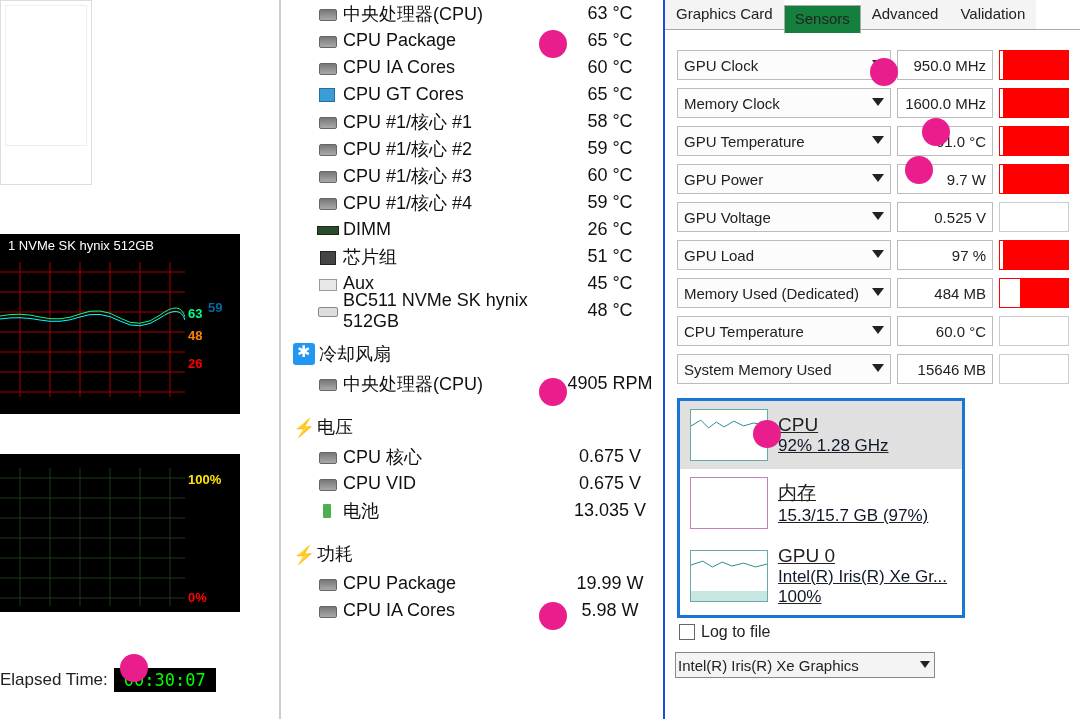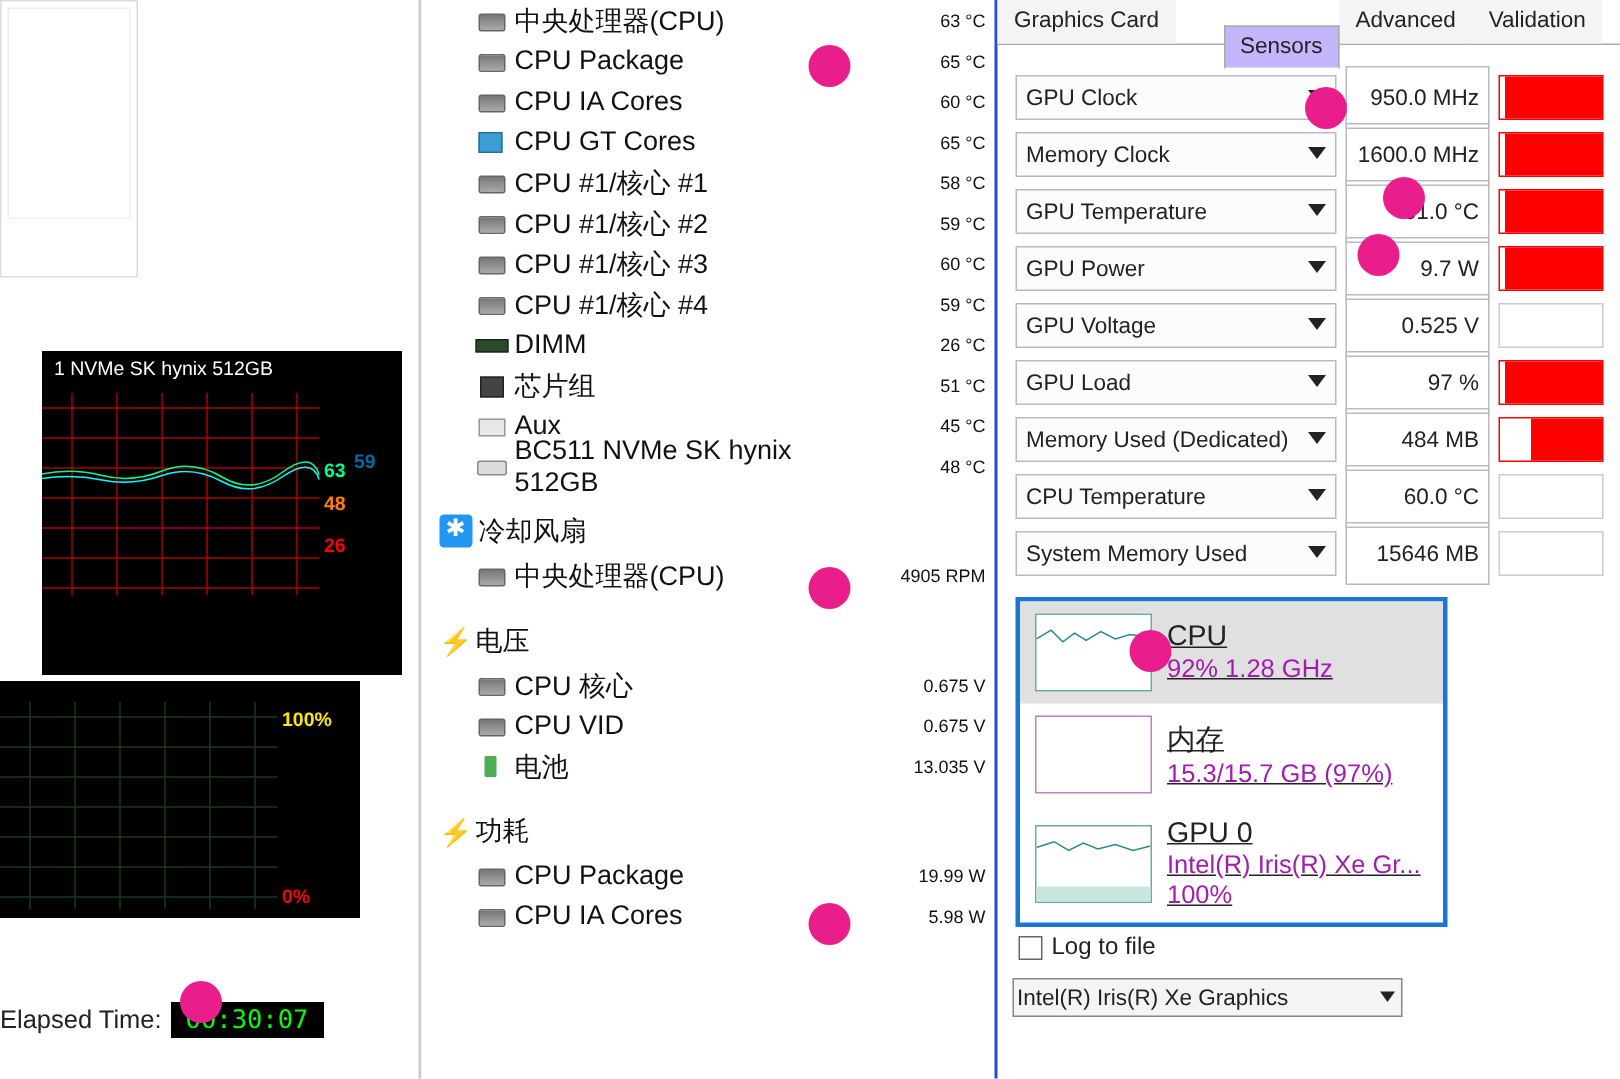--- a/index.html
+++ b/index.html
@@ -3,21 +3,21 @@
 <meta charset="utf-8">
 <style>
   * { box-sizing: border-box; margin: 0; padding: 0; }
   body { font-family: "Segoe UI", Arial, sans-serif; font-size: 16px; color: #222; background: #fff; width: 1080px; height: 719px; overflow: hidden; position: relative; }
   
   
   .left-panel { position: absolute; left: 0; top: 0; width: 279px; height: 719px; background: #fff; }
   .left-whitebox { position: absolute; left: 0; top: 0; width: 92px; height: 185px; border: 1px solid #ddd; background: #fff; }
   .left-whitebox::before { content:""; position:absolute; left:4px; right:4px; top:4px; bottom:38px; border:1px solid #eee; }
   
-  .dark-block1 { position: absolute; left: 0; top: 234px; width: 240px; height: 216px; background: #000; margin-left: 28px; }
+  .dark-block1 { position: absolute; left: 0; top: 234px; width: 240px; height: 180px; background: #000; }
   .dark-block1 .title { color:#fff; font-size: 13px; padding: 4px 8px; }
   .graph-area { position: absolute; left: 0; top: 28px; width: 185px; height: 135px; }
   .grid-red line { stroke: #a00; stroke-width: 1; }
   .wave-line { stroke: #0f8; stroke-width: 1; fill: none; }
   .legend-txt { position:absolute; font-size:13px; font-weight: bold; }
   
   .dark-block2 { position:absolute; left:0; top:454px; width:240px; height:158px; background:#000; }
   .dark-block2 .grid-green line { stroke:#193a19; }
   .elapsed { position:absolute; left:0; top:666px; width:240px; height:28px; display:flex; align-items:center; }
   .elapsed-label { font-size:17px; color:#222; margin-right:6px; }
@@ -36,50 +36,50 @@
   .tree-icon.chipset::before { content:""; position:absolute; left:3px; top:2px; width:14px; height:12px; background:#444; border:1px solid #222; }
   .tree-icon.aux::before { content:""; position:absolute; left:2px; top:3px; width:16px; height:10px; background:#e8e8e8; border:1px solid #999; }
   .tree-icon.ssd::before { content:""; position:absolute; left:1px; top:4px; width:18px; height:8px; background:#ddd; border:1px solid #888; border-radius:2px; }
   .tree-icon.fan { width:22px; height:22px; }
   .tree-icon.fan::before { content:""; position:absolute; width:22px; height:22px; background:#2196f3; border-radius:3px; }
   .tree-icon.fan::after { content:"✱"; color:#fff; position:absolute; left:4px; top:-1px; font-size:16px; }
   .tree-icon.volt { width:20px; height:20px; }
   .tree-icon.volt::before { content:"⚡"; color:#ff9800; font-size:18px; position:absolute; }
   .tree-icon.batt::before { content:""; position:absolute; left:6px; top:1px; width:8px; height:14px; background:#4caf50; border-radius:1px; }
   .tree-label { font-size:18px; color:#111; flex:1; }
-  .tree-val { font-size:12px; color:#111; text-align:right; width:98px; padding-right:4px; }
+  .tree-val { font-size:18px; color:#111; text-align:center; width:98px; padding-right:4px; }
   
   .annot-dot { position:absolute; width:28px; height:28px; background:#e91e8c; border-radius:50%; z-index:50; }
   
   
   .right-panel { position:absolute; left:663px; top:0; width:417px; height:719px; background:#fff; border-left:2px solid #1d4ed8; }
   .tabs { display:flex; border-bottom:1px solid #aaa; height:30px; }
   .tab { padding:4px 10px; font-size:15px; border:1px solid transparent; border-bottom:none; cursor:pointer; background:#f4f4f4; }
-  .tab.active { background:#c4b5fd; border:1px solid #aaa; border-bottom:1px solid #fff; position:relative; top:17px;margin-left:32px; }
+  .tab.active { background:#15803d; border:1px solid #aaa; border-bottom:1px solid #fff; position:relative; top:5px; }
   
   .sensor-table { margin-top:16px; }
   .sensor-row { display:flex; align-items:center; height:38px; padding-left:12px; }
   .sensor-name { width:214px; height:30px; border:1px solid #bbb; background:#fcfcfc; display:flex; align-items:center; padding:0 6px; font-size:15px; position:relative; }
   .sensor-name .caret { position:absolute; right:6px; top:9px; width:0; height:0; border-left:6px solid transparent; border-right:6px solid transparent; border-top:8px solid #222; }
-  .sensor-val { width:96px; height:42px; border:1px solid #bbb; margin-left:6px; display:flex; align-items:center; justify-content:flex-end; padding:0 6px; font-size:15px; }
+  .sensor-val { width:96px; height:30px; border:1px solid #bbb; margin-left:6px; display:flex; align-items:center; justify-content:flex-end; padding:0 6px; font-size:15px; }
   .sensor-graph { width:70px; height:30px; margin-left:6px; border:1px solid #f00; background: linear-gradient(to right, #fff 0%, #fff 5%, #f00 5%, #f00 100%); }
   .sensor-graph.partial { background: linear-gradient(to right, #fff 0%, #fff 30%, #f00 30%, #f00 100%); }
   .sensor-graph.none { background:#fff; border:1px solid #ccc; }
   
   .perf-box { margin:10px 0 0 12px; width:288px; border:3px solid #1976d2; background:#fff; }
   .perf-item { display:flex; align-items:center; padding:8px 10px; gap:10px; }
   .perf-item.sel { background:#e0e0e0; }
   .perf-thumb { width:78px; height:52px; border:1px solid #6aa; background:#fff; position:relative; }
   .perf-thumb.mem { border:1px solid #c080c0; }
   .perf-thumb.gpu { border:1px solid #6aa; }
   .perf-thumb .wave { position:absolute; left:0; top:6px; width:100%; height:18px; }
   .perf-thumb .fill-bottom { position:absolute; left:0; bottom:0; width:100%; height:10px; background:#c8e6e0; }
   .perf-txt { display:flex; flex-direction:column;text-decoration:underline; }
   .perf-title { font-size:19px; }
-  .perf-sub { font-size:17px; color:#a21caf; }
+  .perf-sub { font-size:17px; color:#0f172a; }
   
   .logrow { display:flex; align-items:center; height:28px; padding-left:14px; gap:6px; }
   .chk { width:16px; height:16px; border:1px solid #666; display:inline-block; }
   
   .gpucombo { margin:6px 0 0 10px; width:260px; height:26px; border:1px solid #888; display:flex; align-items:center; padding:0 2px; font-size:15px; position:relative; background:#f4f4f4;}
   .gpucombo .caret { position:absolute; right:4px; top:8px; width:0; height:0; border-left:5px solid transparent; border-right:5px solid transparent; border-top:7px solid #222; }
 </style>
 </head>
 <body>
 

